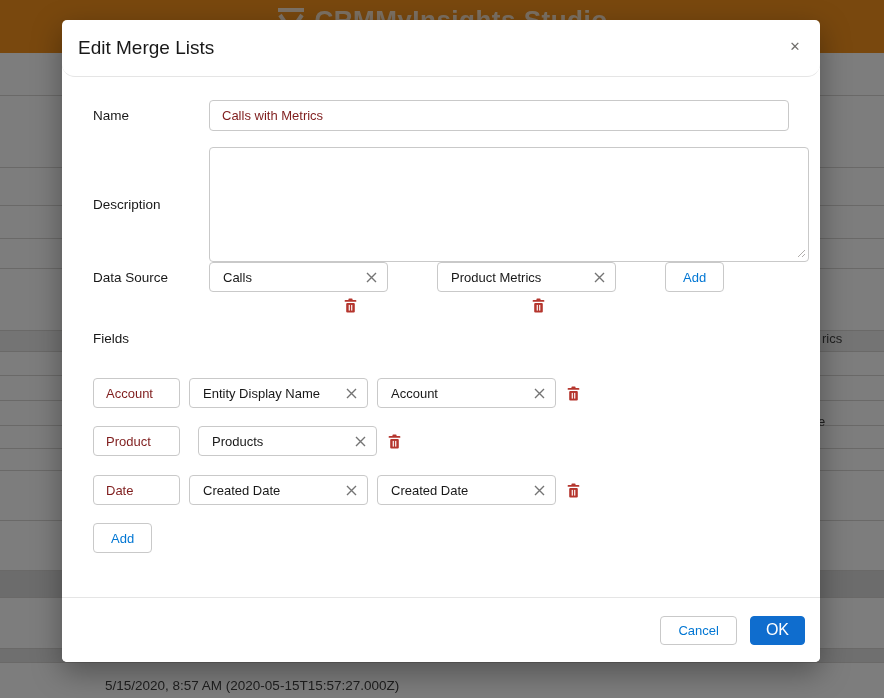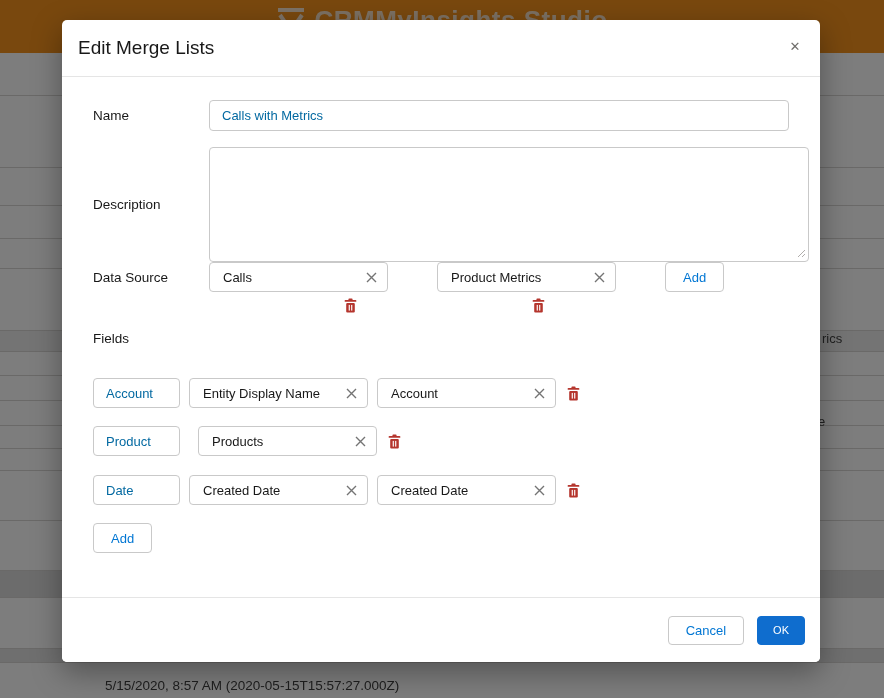--- a/index.html
+++ b/index.html
@@ -27,34 +27,34 @@
   .bg-timestamp{position:absolute;left:105px;top:678px;font-size:13.5px;color:#3f3f3f;}
   .overlay{position:absolute;inset:0;background:rgba(0,0,0,0.51);}
   
   .modal{
     position:absolute;left:62px;top:20px;width:758px;height:642px;
     background:#fff;border-radius:5px;box-shadow:0 10px 30px rgba(0,0,0,0.35);
     box-sizing:border-box;
   }
   .modal-header{
     position:relative;height:57px;border-bottom:1px solid #e5e5e5;
-    display:flex;align-items:center;padding:0 16px;box-sizing:border-box;
+    display:flex;align-items:center;padding:0 16px;box-sizing:border-box;border-radius:13px;
   }
   .modal-title{font-size:19px;color:#181818;font-weight:500;}
   .close-btn{
     position:absolute;right:14px;top:16px;width:22px;height:22px;
     background:none;border:none;cursor:pointer;color:#706e6b;
     font-size:13px;line-height:22px;text-align:center;padding:0;
   }
   .modal-body{padding:0 31px;box-sizing:border-box;}
   .form-row{display:flex;align-items:center;gap:20px;}
   .f-label{width:96px;flex:0 0 96px;font-size:13.5px;color:#181818;}
   .text-input{
     height:31px;border:1px solid #c9c9c9;border-radius:4px;box-sizing:border-box;
-    font-family:inherit;font-size:13px;color:#0369a1;padding:0 12px;outline:none;
+    font-family:inherit;font-size:13px;color:#7f1d1d;padding:0 12px;outline:none;
     background:#fff;
   }
   .name-row{margin-top:23px;}
   .name-row .text-input{width:600px;}
   .desc-row{margin-top:16px;}
   .desc-wrap{position:relative;width:600px;height:115px;}
   .desc-area{
     width:600px;height:115px;border:1px solid #c9c9c9;border-radius:4px;
     box-sizing:border-box;resize:none;font-family:inherit;font-size:13px;
     color:#181818;padding:8px 12px;outline:none;background:#fff;
@@ -89,21 +89,21 @@
   .add-row{margin-top:18px;}
   .modal-footer{
     position:absolute;left:0;right:0;bottom:0;height:65px;
     border-top:1px solid #e5e5e5;display:flex;align-items:center;
     justify-content:flex-end;gap:13px;padding-right:15px;box-sizing:border-box;
     border-radius:0 0 5px 5px;background:#fff;
   }
   .btn-cancel{height:29px;padding:0 17px;}
   .btn-ok{
     height:29px;border:1px solid #0f6dce;border-radius:4px;background:#0f6dce;
-    color:#fff;font-family:inherit;font-size:11px;cursor:pointer;padding:0 15px;
+    color:#fff;font-family:inherit;font-size:16px;cursor:pointer;padding:0 15px;
   }
 </style>
 </head>
 <body>
 
 <div class="screen">
 
   <div class="bg">
     <div class="bg-header" style="background:#f7941e;">
       <svg class="bg-logo" viewBox="0 0 30 28">

